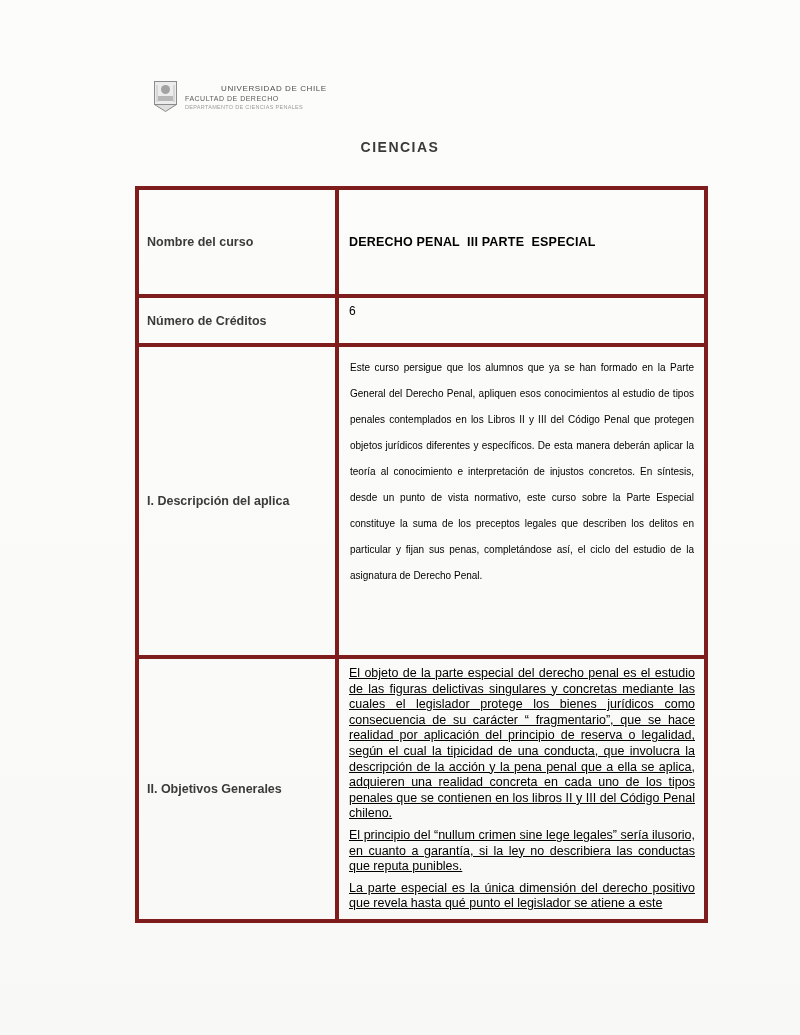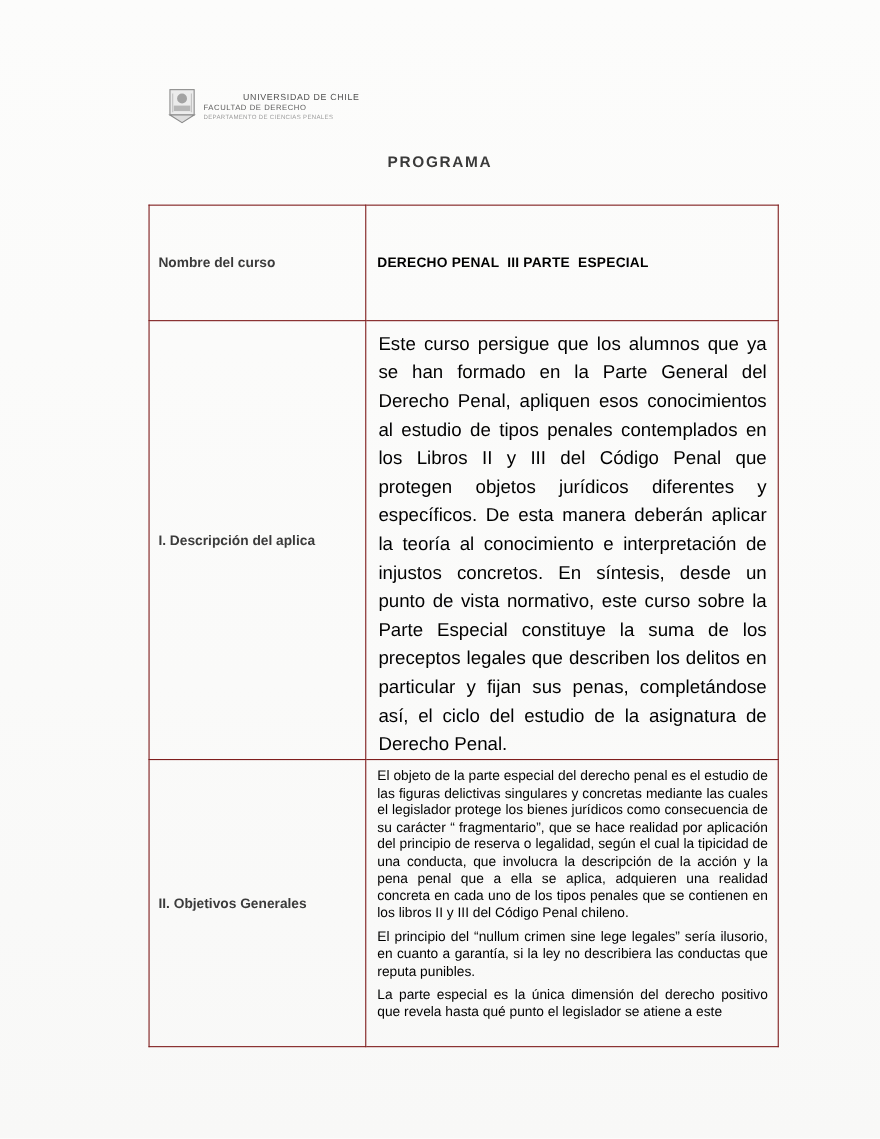--- a/index.html
+++ b/index.html
@@ -44,21 +44,21 @@
   
   table.program {
     position: absolute;
     left: 135px;
     top: 186px;
     width: 573px;
     border-collapse: collapse;
     table-layout: fixed;
   }
   table.program td {
-    border: 1px solid #7f1d1d;
+    border: 4px solid #7f1d1d;
     vertical-align: middle;
     overflow: hidden;
   }
   td.lbl {
     width: 180px;
     font-weight: bold;
     font-size: 12.5px;
     padding: 4px 8px;
     color: #3b3b3b;
   }
@@ -84,32 +84,33 @@
 
   tr.r3 td { height: 33px; }
 
   tr.r4 td { height: 35px; }
   tr.r4 td.val { vertical-align: top; padding-top: 6px; }
 
   tr.r5 td { height: 300px; }
   tr.r5 td.val {
     vertical-align: top;
     padding: 8px 10px 0 11px;
-    font-size: 17px;
+    font-size: 10px;
     line-height: 26px;
     text-align: justify;
   }
 
   tr.r6 td { height: 252px; }
   tr.r6 td.val {
     vertical-align: top;
     padding: 7px 9px 0 10px;
     font-size: 12.5px;
     line-height: 15.6px;
     text-align: justify;
+    text-decoration: underline;
   }
   tr.r6 td.val p { margin: 0 0 6px 0; }
 </style>
 </head>
 <body>
 
 <div class="letterhead">
   <div class="crest">
     <svg width="25" height="33" viewBox="0 0 25 33" aria-hidden="true">
       <rect x="1.5" y="1.5" width="22" height="23" fill="#ececec" stroke="#8b8b8b" stroke-width="1"></rect>
@@ -120,33 +121,39 @@
       <line x1="21" y1="5" x2="21" y2="22" stroke="#c2c2c2" stroke-width="1"></line>
     </svg>
   </div>
   <div class="lh-text">
     <div class="lh-line1">UNIVERSIDAD DE CHILE</div>
     <div class="lh-line2">FACULTAD DE DERECHO</div>
     <div class="lh-line3">DEPARTAMENTO DE CIENCIAS PENALES</div>
   </div>
 </div>
 
-<div class="doc-title">PROGRAMA</div>
+<div class="doc-title">CIENCIAS</div>
 
 <table class="program">
   <tbody>
     <tr class="r1">
       <td class="lbl">
         <span>Nombre del curso</span>
       </td>
       <td class="val pre">DERECHO PENAL  III PARTE  ESPECIAL</td>
     </tr>
 
 
 
+    <tr class="r4">
+      <td class="lbl">
+        <span>Número de Créditos</span>
+      </td>
+      <td class="val">6</td>
+    </tr>
 
     <tr class="r5">
       <td class="lbl">
         <span>I. Descripción del aplica</span>
       </td>
       <td class="val">Este curso persigue que los alumnos que ya se han formado en la Parte General del Derecho Penal, apliquen esos conocimientos al estudio de tipos penales contemplados en los Libros II y III del Código Penal que protegen objetos jurídicos diferentes y específicos. De esta manera deberán aplicar la teoría al conocimiento e interpretación de injustos concretos. En síntesis, desde un punto de vista normativo, este curso sobre la Parte Especial constituye la suma de los preceptos legales que describen los delitos en particular y fijan sus penas, completándose así, el ciclo del estudio de la asignatura de Derecho Penal.</td>
     </tr>
 
     <tr class="r6">
       <td class="lbl">

